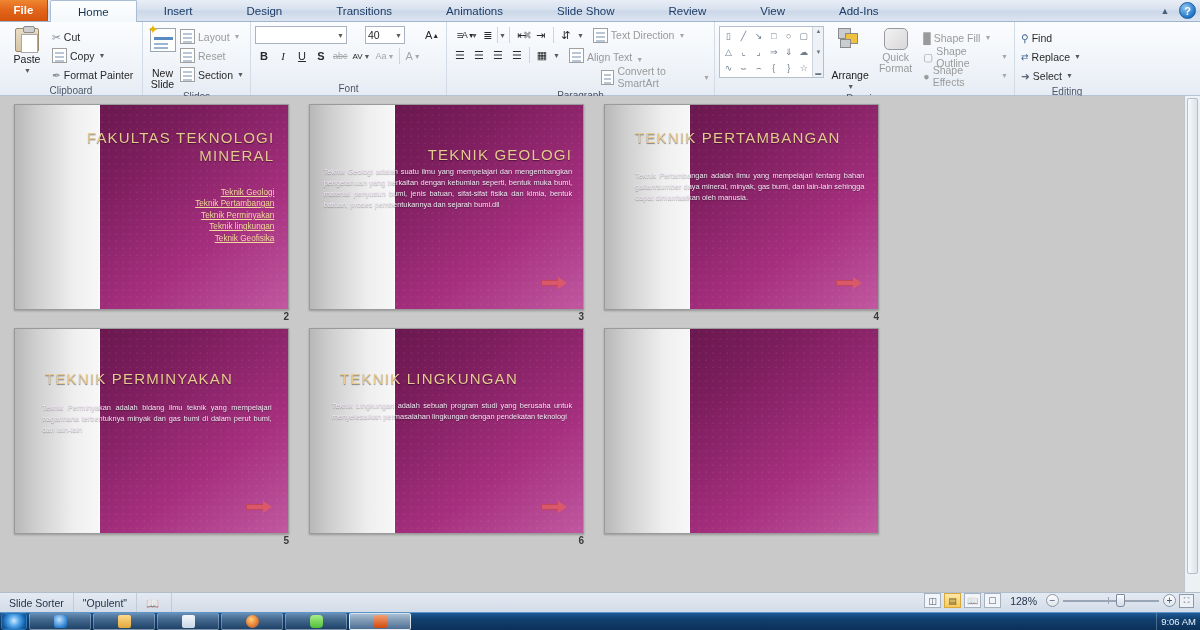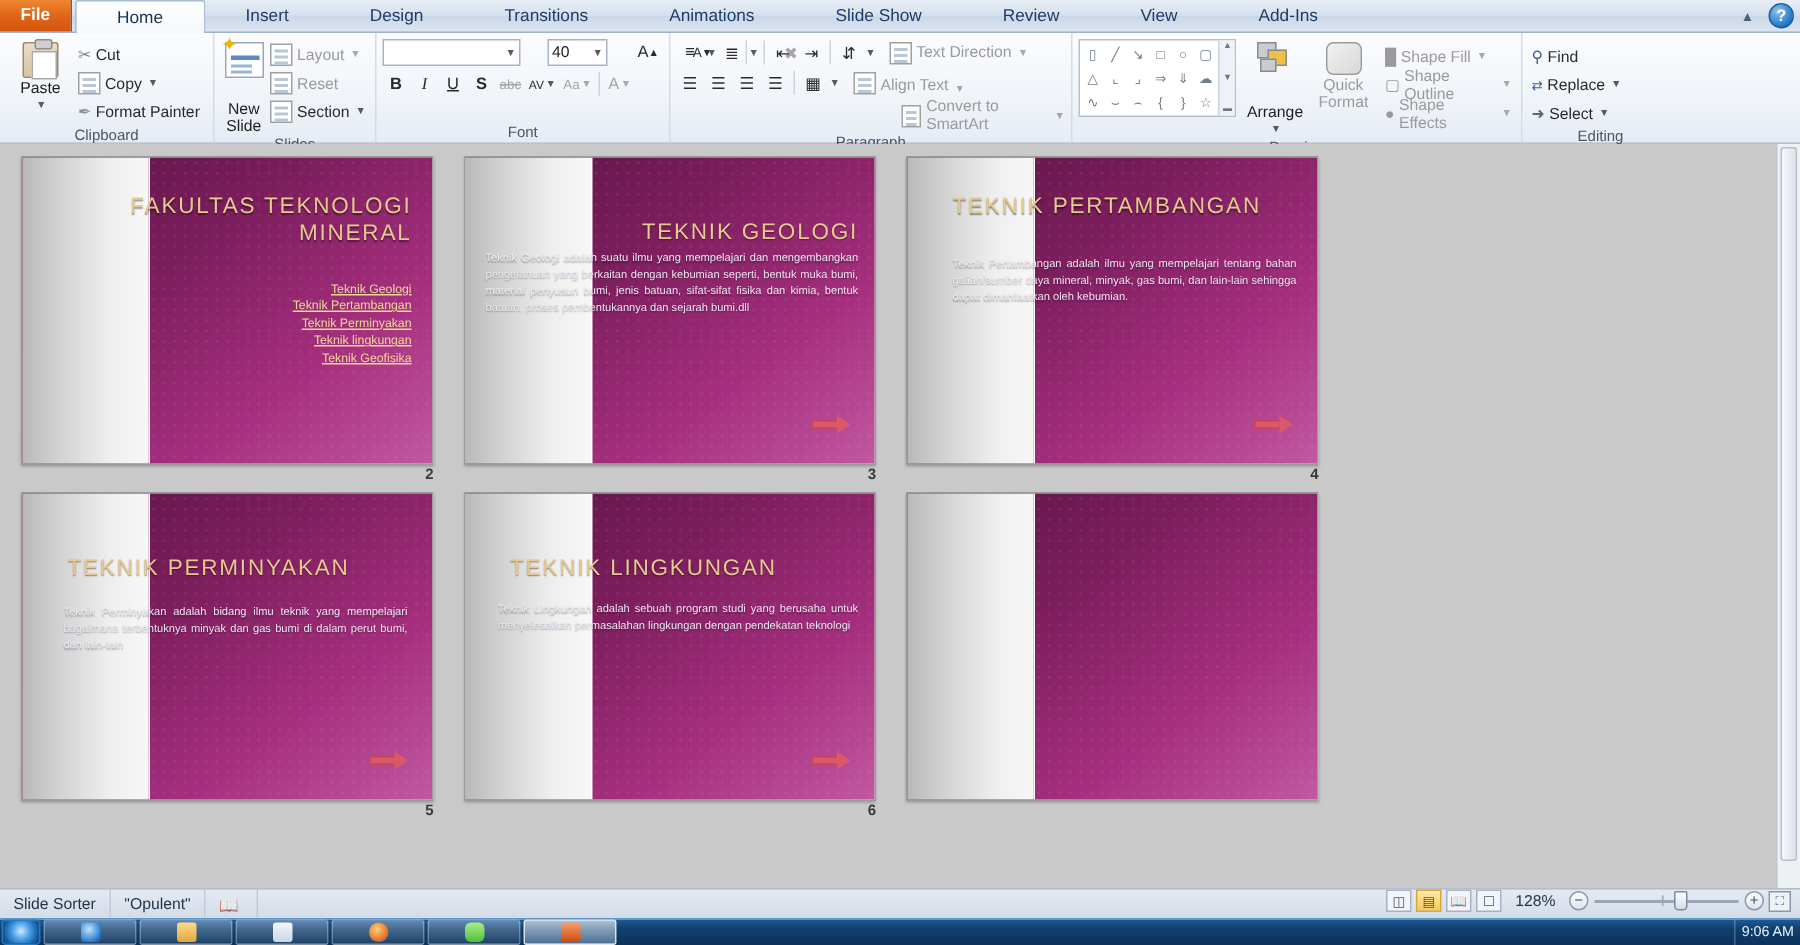--- a/index.html
+++ b/index.html
@@ -589,21 +589,21 @@
       </div>
       <div class="slidenum">3</div>
     </div>
 
     <div class="slidecell">
       <div class="thumbwrap">
         <div class="slide">
           <div class="dots"></div>
           <div class="leftpanel"></div>
           <div class="s-title left" style="top:12%">TEKNIK PERTAMBANGAN</div>
-          <div class="s-body b4">Teknik Pertambangan adalah ilmu yang mempelajari tentang bahan galian/sumber daya mineral, minyak, gas bumi, dan lain-lain sehingga dapat dimanfaatkan oleh kebumian.</div>
+          <div class="s-body b4">Teknik Pertambangan adalah ilmu yang mempelajari tentang bahan galian/sumber daya mineral, minyak, gas bumi, dan lain-lain sehingga dapat dimanfaatkan oleh manusia.</div>
           <div class="arrow-next">
               <span class="bar"></span>
               <span class="head"></span>
             </div>
         </div>
       </div>
       <div class="slidenum">4</div>
     </div>
 
     <div class="slidecell">

